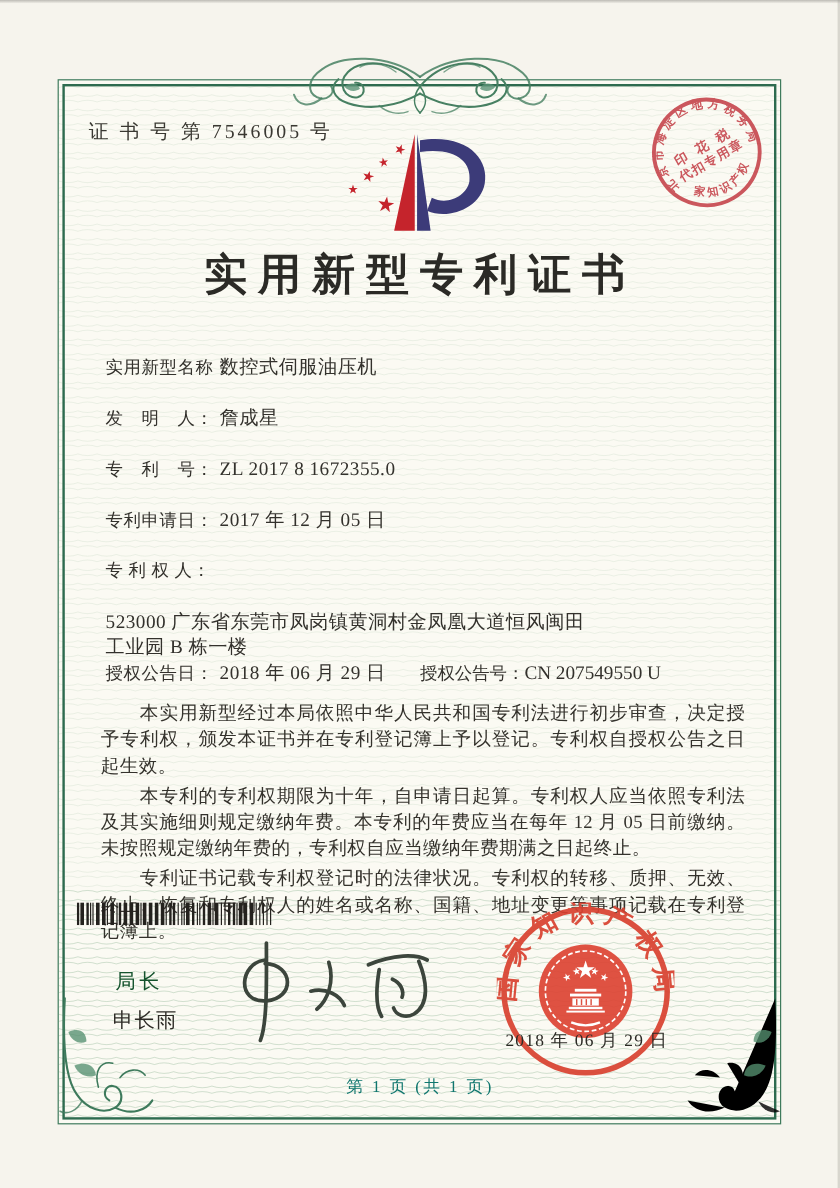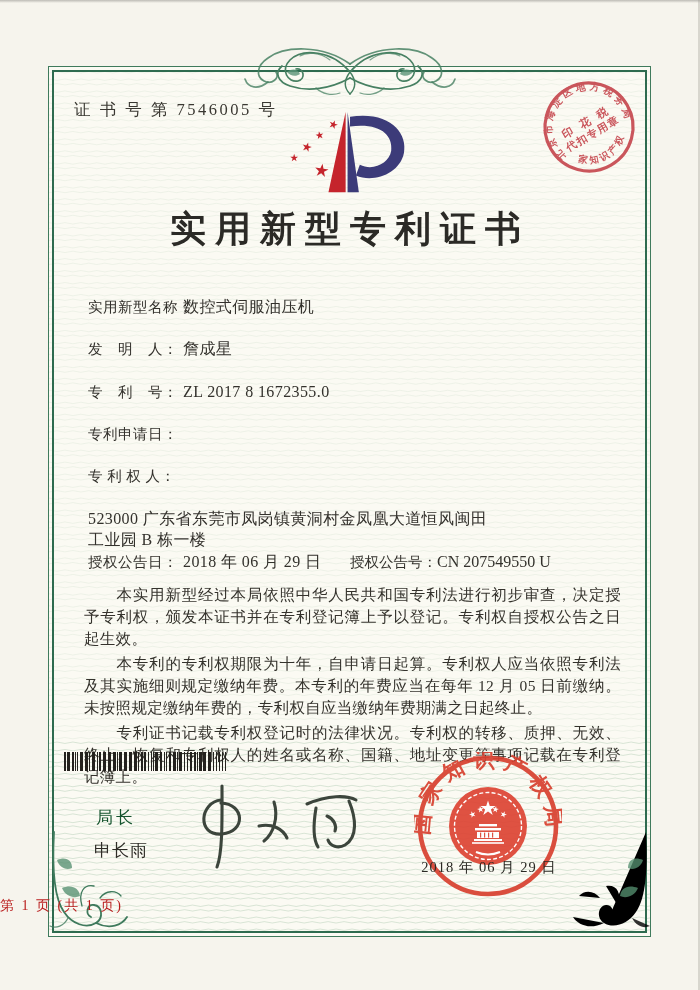--- a/index.html
+++ b/index.html
@@ -58,22 +58,22 @@
   #sig-title { left:96px; top:806px; font-size:17px; letter-spacing:3px; z-index:5; color:#14532d;}
   #sig-name  { left:94px; top:839px; font-size:17px; letter-spacing:1px; z-index:5; color:#2e2c27;}
   #signature { left:188px; top:774px; width:182px; height:98px; z-index:5; }
 
   #seal { left:414px; top:752px; width:148px; height:148px; z-index:6; }
   #seal-date { left:418px; top:858px; width:142px; text-align:center;
     font-size:14.5px; letter-spacing:1px; color:#2b2a25; z-index:7; }
 
   #tax-stamp { left:528px; top:60px; width:122px; height:134px; z-index:6; }
 
-  #page-footer { left:0; right:0; top:897px; text-align:left; font-size:14px;
-    letter-spacing:2px; color:#b91c1c; z-index:5; }
+  #page-footer { left:0; right:0; top:897px; text-align:center; font-size:14px;
+    letter-spacing:2px; color:#0f766e; z-index:5; }
 </style>
 </head>
 <body>
 
 <div class="abs" id="scan-edge-top"></div>
 <div class="abs" id="scan-edge-right"></div>
 
 <div class="abs" id="frame">
   <svg id="waves" viewBox="0 0 603 871" preserveAspectRatio="none">
       <path d="M0 6 q8 -2.8 16 0 q8 -2.8 16 0 q8 -2.8 16 0 q8 -2.8 16 0 q8 -2.8 16 0 q8 -2.8 16 0 q8 -2.8 16 0 q8 -2.8 16 0 q8 -2.8 16 0 q8 -2.8 16 0 q8 -2.8 16 0 q8 -2.8 16 0 q8 -2.8 16 0 q8 -2.8 16 0 q8 -2.8 16 0 q8 -2.8 16 0 q8 -2.8 16 0 q8 -2.8 16 0 q8 -2.8 16 0 q8 -2.8 16 0 q8 -2.8 16 0 q8 -2.8 16 0 q8 -2.8 16 0 q8 -2.8 16 0 q8 -2.8 16 0 q8 -2.8 16 0 q8 -2.8 16 0 q8 -2.8 16 0 q8 -2.8 16 0 q8 -2.8 16 0 q8 -2.8 16 0 q8 -2.8 16 0 q8 -2.8 16 0 q8 -2.8 16 0 q8 -2.8 16 0 q8 -2.8 16 0 q8 -2.8 16 0 q8 -2.8 16 0" stroke="rgba(106,158,116,0.12)" fill="none" stroke-width="0.8"></path>
@@ -299,20 +299,21 @@
 <div class="row" id="row-2" style="top:338px">
   <span class="lab">发　明　人：</span>
   <span class="val">詹成星</span>
 </div>
 <div class="row" id="row-3" style="top:381px">
   <span class="lab">专　利　号：</span>
   <span class="val">ZL 2017 8 1672355.0</span>
 </div>
 <div class="row" id="row-4" style="top:423px">
   <span class="lab">专利申请日：</span>
+  <span class="val">2017 年 12 月 05 日</span>
 </div>
 <div class="row" id="row-5" style="top:465px">
   <span class="lab">专 利 权 人：</span>
 </div>
 <div class="row" id="row-6" style="top:508px">
   <span class="val">
     <span>523000 广东省东莞市凤岗镇黄洞村金凤凰大道恒风闽田</span><br>
     <span>工业园 B 栋一楼</span>
   </span>
 </div>

